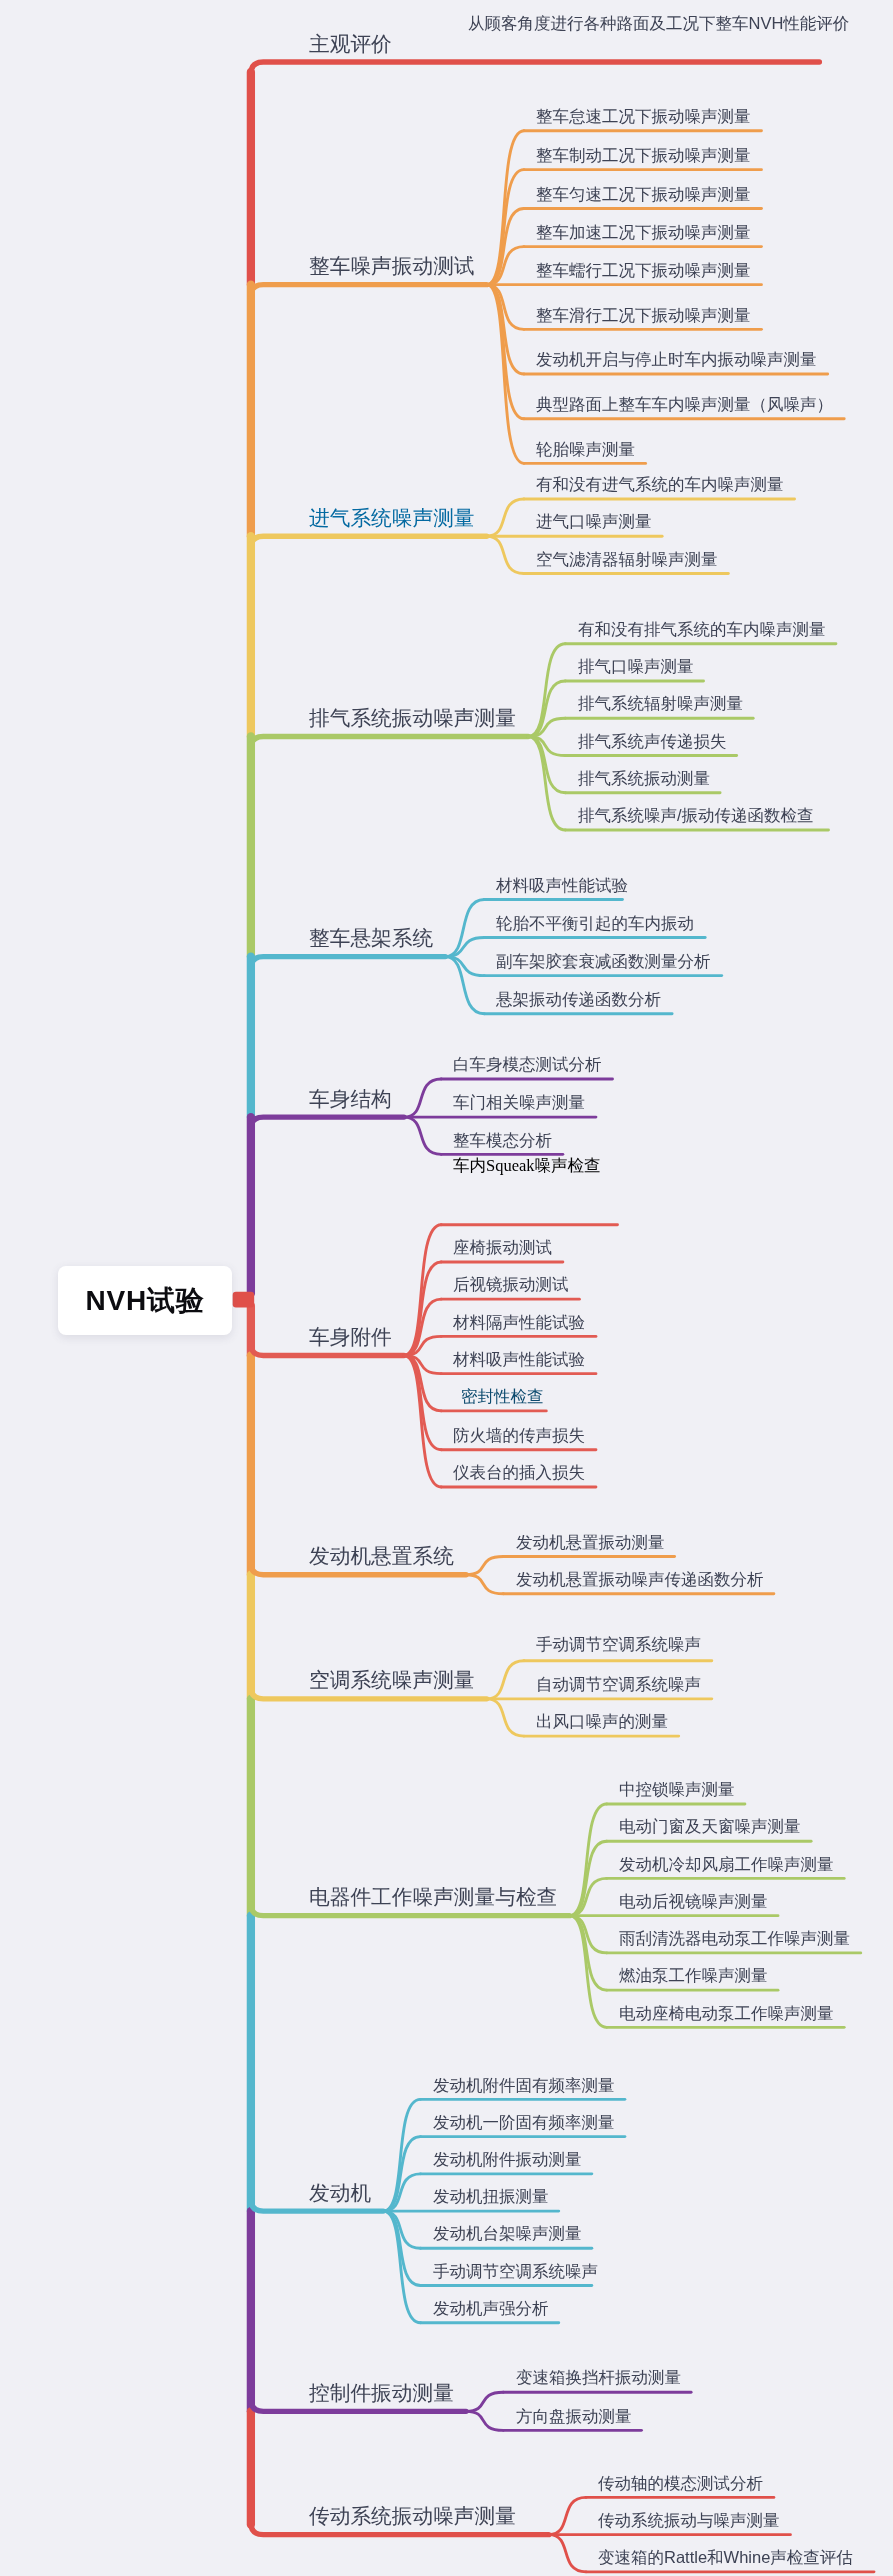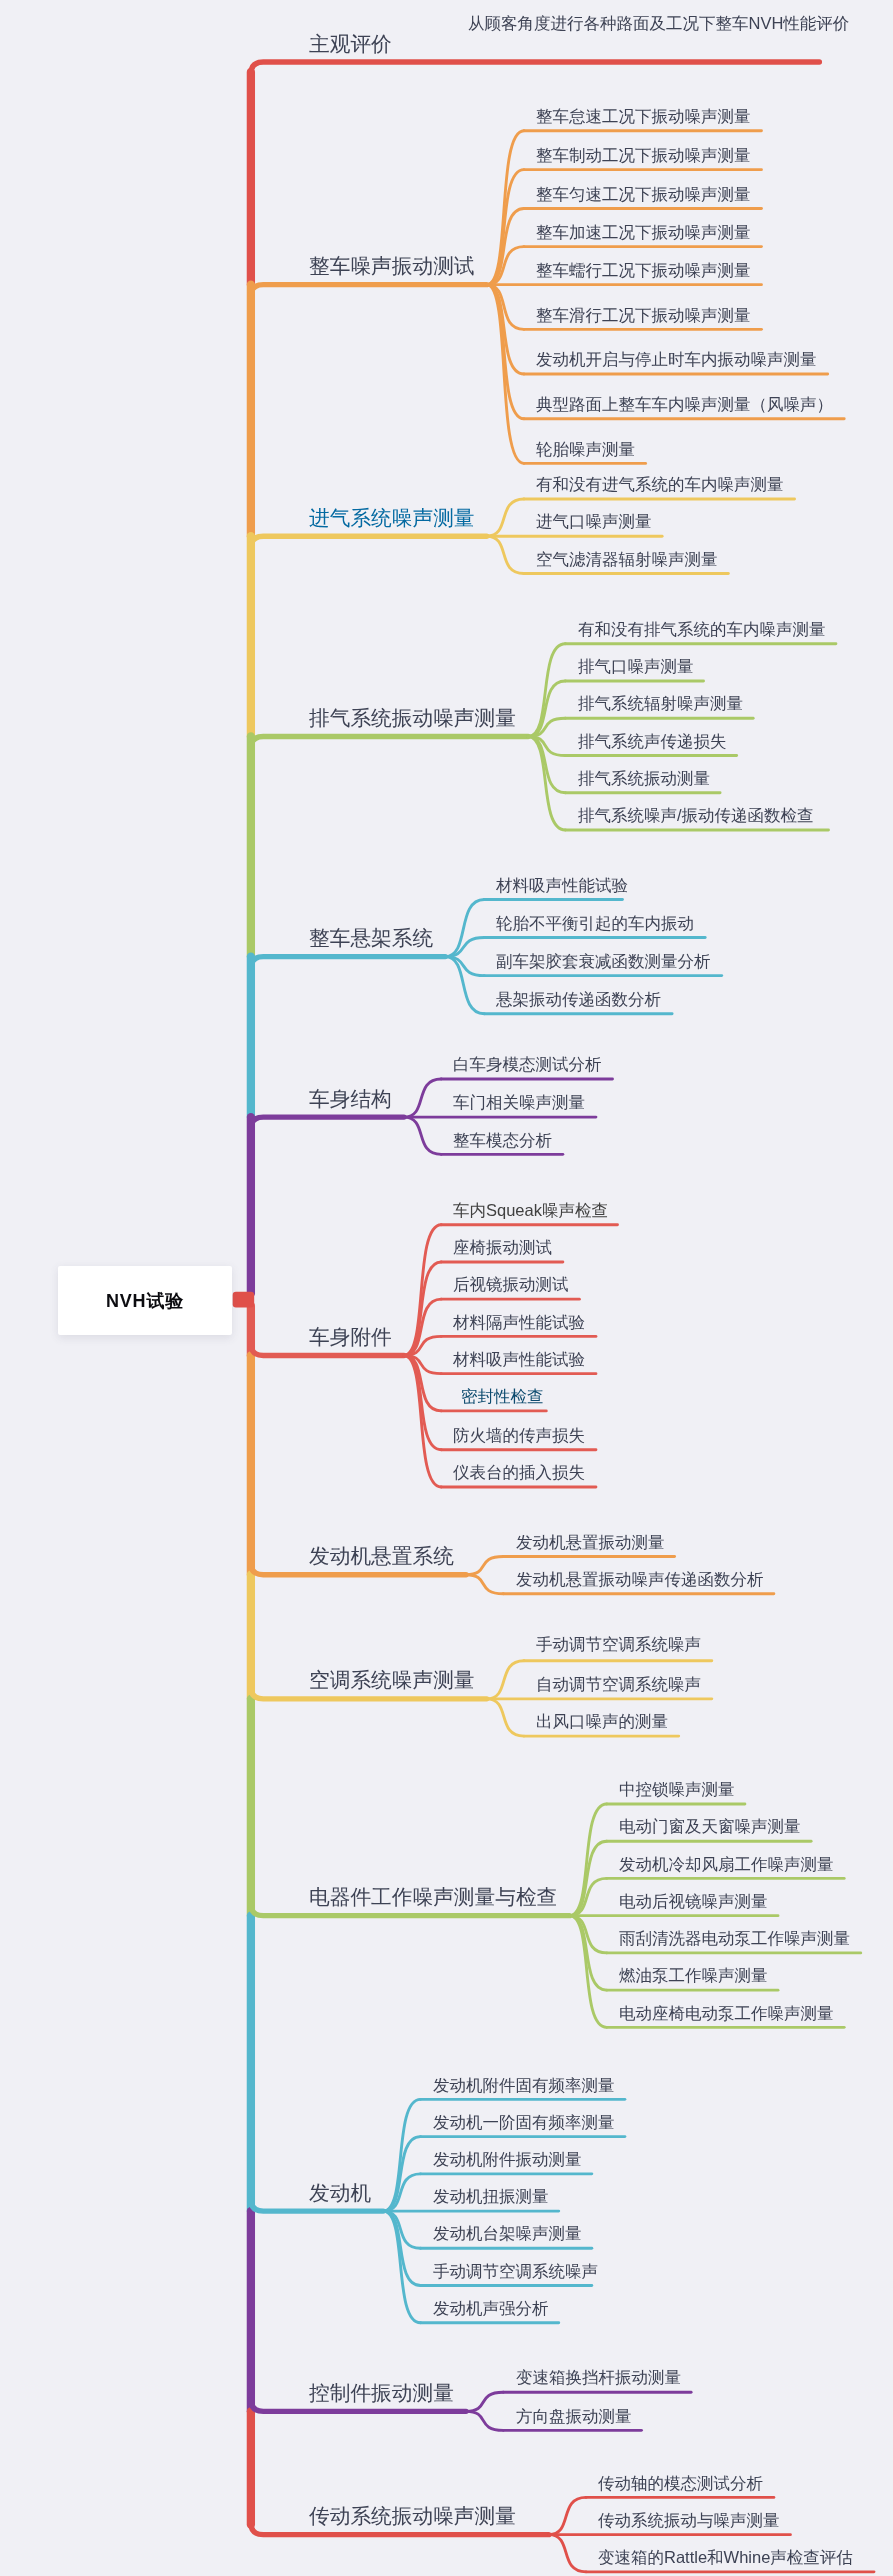--- a/index.html
+++ b/index.html
@@ -28,23 +28,23 @@
   .note{
     position:absolute;
     font-size:16.5px;
     color:#3d4254;
     line-height:22.3px;
   }
   .root{
     position:absolute;
     display:flex;align-items:center;justify-content:center;
     background:#ffffff;
-    border-radius:2px;
+    border-radius:8px;
     box-shadow:0 2.5px 8.3px rgba(70,70,110,0.12);
-    font-size:18px;font-weight:bold;color:#0c0c10;
+    font-size:28px;font-weight:bold;color:#0c0c10;
     letter-spacing:0.8px;
   }
 </style>
 </head>
 <body>
 
 <div class="canvas" id="canvas" style="width: 894px; height: 2576px; background: rgb(240, 240, 245);">
   <svg class="links" id="links" width="894" height="2576" viewBox="0 0 1080 3113">
       <path d="M 303,87 L 303,344" stroke="#e0504a" stroke-width="10" fill="none" stroke-linecap="round"></path>
       <path d="M 303,344 L 303,648" stroke="#ef9d4c" stroke-width="10" fill="none" stroke-linecap="round"></path>
@@ -211,21 +211,21 @@
       <div class="topic" style="left: 309px; top: 925px; color: rgb(61, 66, 84);">整车悬架系统</div>
       <div class="sub" style="left: 496px; top: 875px; color: rgb(61, 66, 84);">材料吸声性能试验</div>
       <div class="sub" style="left: 496px; top: 913px; color: rgb(61, 66, 84);">轮胎不平衡引起的车内振动</div>
       <div class="sub" style="left: 496px; top: 951px; color: rgb(61, 66, 84);">副车架胶套衰减函数测量分析</div>
       <div class="sub" style="left: 496px; top: 989px; color: rgb(61, 66, 84);">悬架振动传递函数分析</div>
       <div class="topic" style="left: 309px; top: 1086px; color: rgb(61, 66, 84);">车身结构</div>
       <div class="sub" style="left: 453px; top: 1054px; color: rgb(61, 66, 84);">白车身模态测试分析</div>
       <div class="sub" style="left: 453px; top: 1092px; color: rgb(61, 66, 84);">车门相关噪声测量</div>
       <div class="sub" style="left: 453px; top: 1130px; color: rgb(61, 66, 84);">整车模态分析</div>
       <div class="topic" style="left: 309px; top: 1324px; color: rgb(61, 66, 84);">车身附件</div>
-      <div class="sub" style="left: 453px; top: 1200px; color: #404040;">车内Squeak噪声检查</div>
+      <div class="sub" style="left: 453px; top: 1156px; color: #000000; font-family: Liberation Serif, serif;">车内Squeak噪声检查</div>
       <div class="sub" style="left: 453px; top: 1237px; color: rgb(61, 66, 84);">座椅振动测试</div>
       <div class="sub" style="left: 453px; top: 1274px; color: rgb(61, 66, 84);">后视镜振动测试</div>
       <div class="sub" style="left: 453px; top: 1312px; color: rgb(61, 66, 84);">材料隔声性能试验</div>
       <div class="sub" style="left: 453px; top: 1349px; color: rgb(61, 66, 84);">材料吸声性能试验</div>
       <div class="sub" style="left: 461px; top: 1386px; color: #0c4a6e;">密封性检查</div>
       <div class="sub" style="left: 453px; top: 1425px; color: rgb(61, 66, 84);">防火墙的传声损失</div>
       <div class="sub" style="left: 453px; top: 1462px; color: rgb(61, 66, 84);">仪表台的插入损失</div>
       <div class="topic" style="left: 309px; top: 1543px; color: rgb(61, 66, 84);">发动机悬置系统</div>
       <div class="sub" style="left: 516px; top: 1532px; color: rgb(61, 66, 84);">发动机悬置振动测量</div>
       <div class="sub" style="left: 516px; top: 1569px; color: rgb(61, 66, 84);">发动机悬置振动噪声传递函数分析</div>

